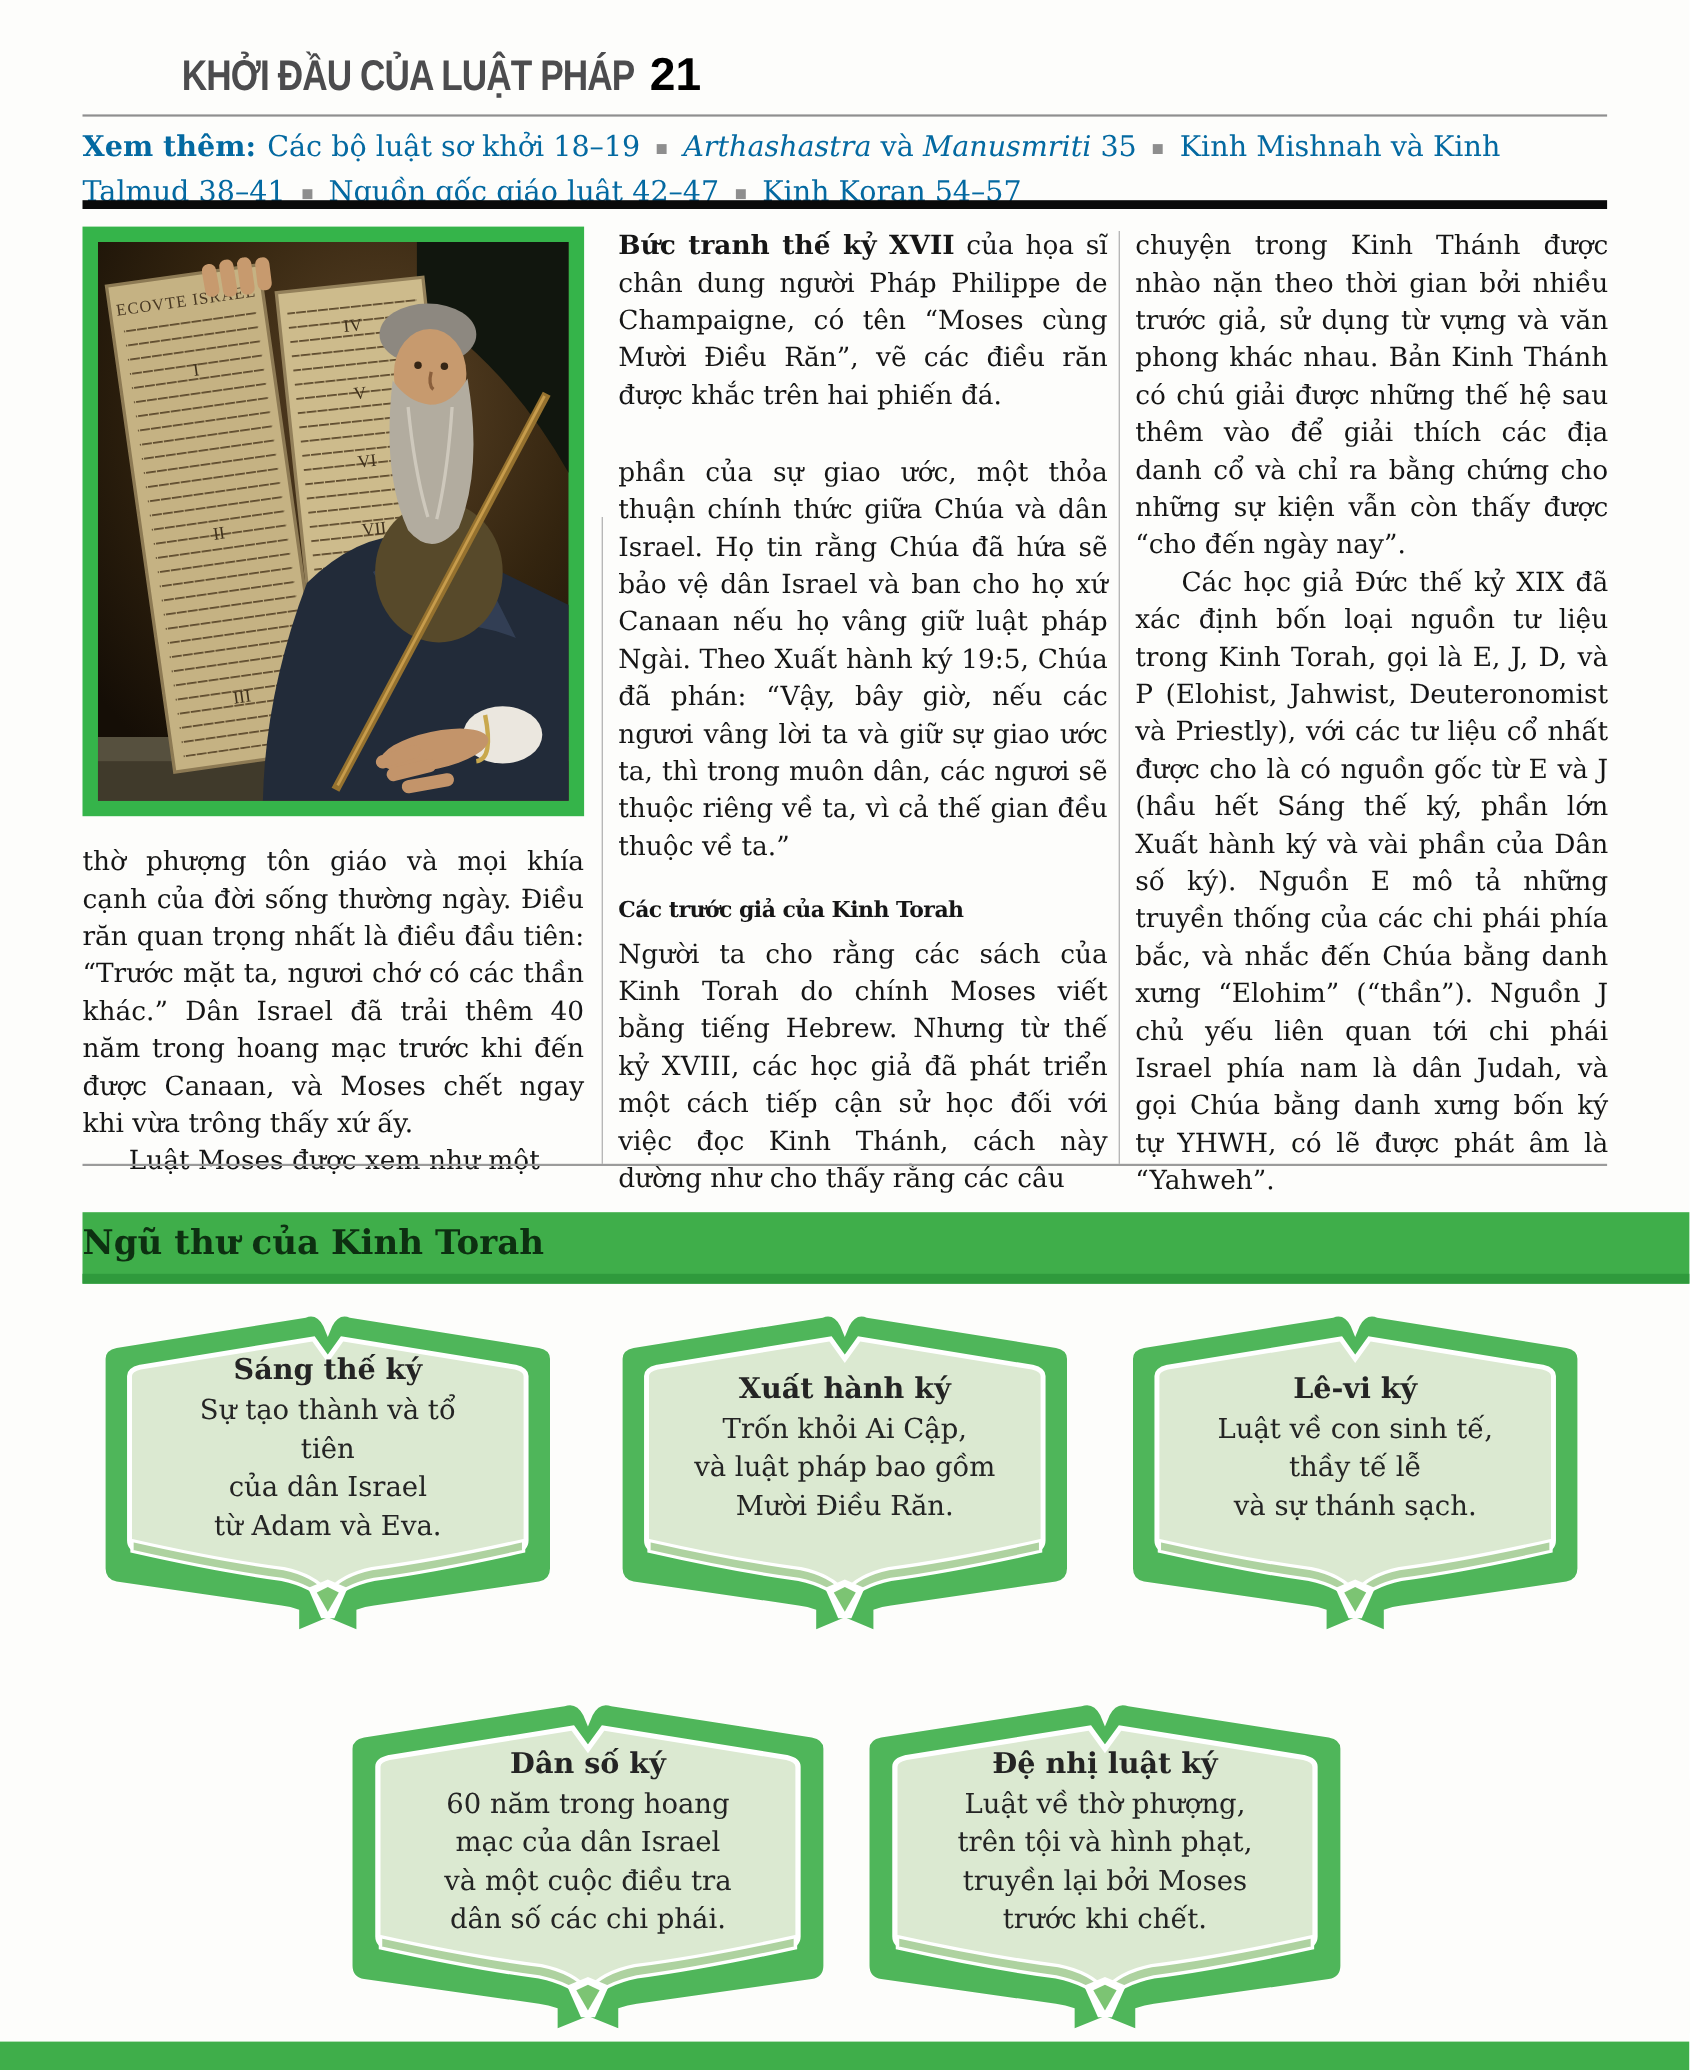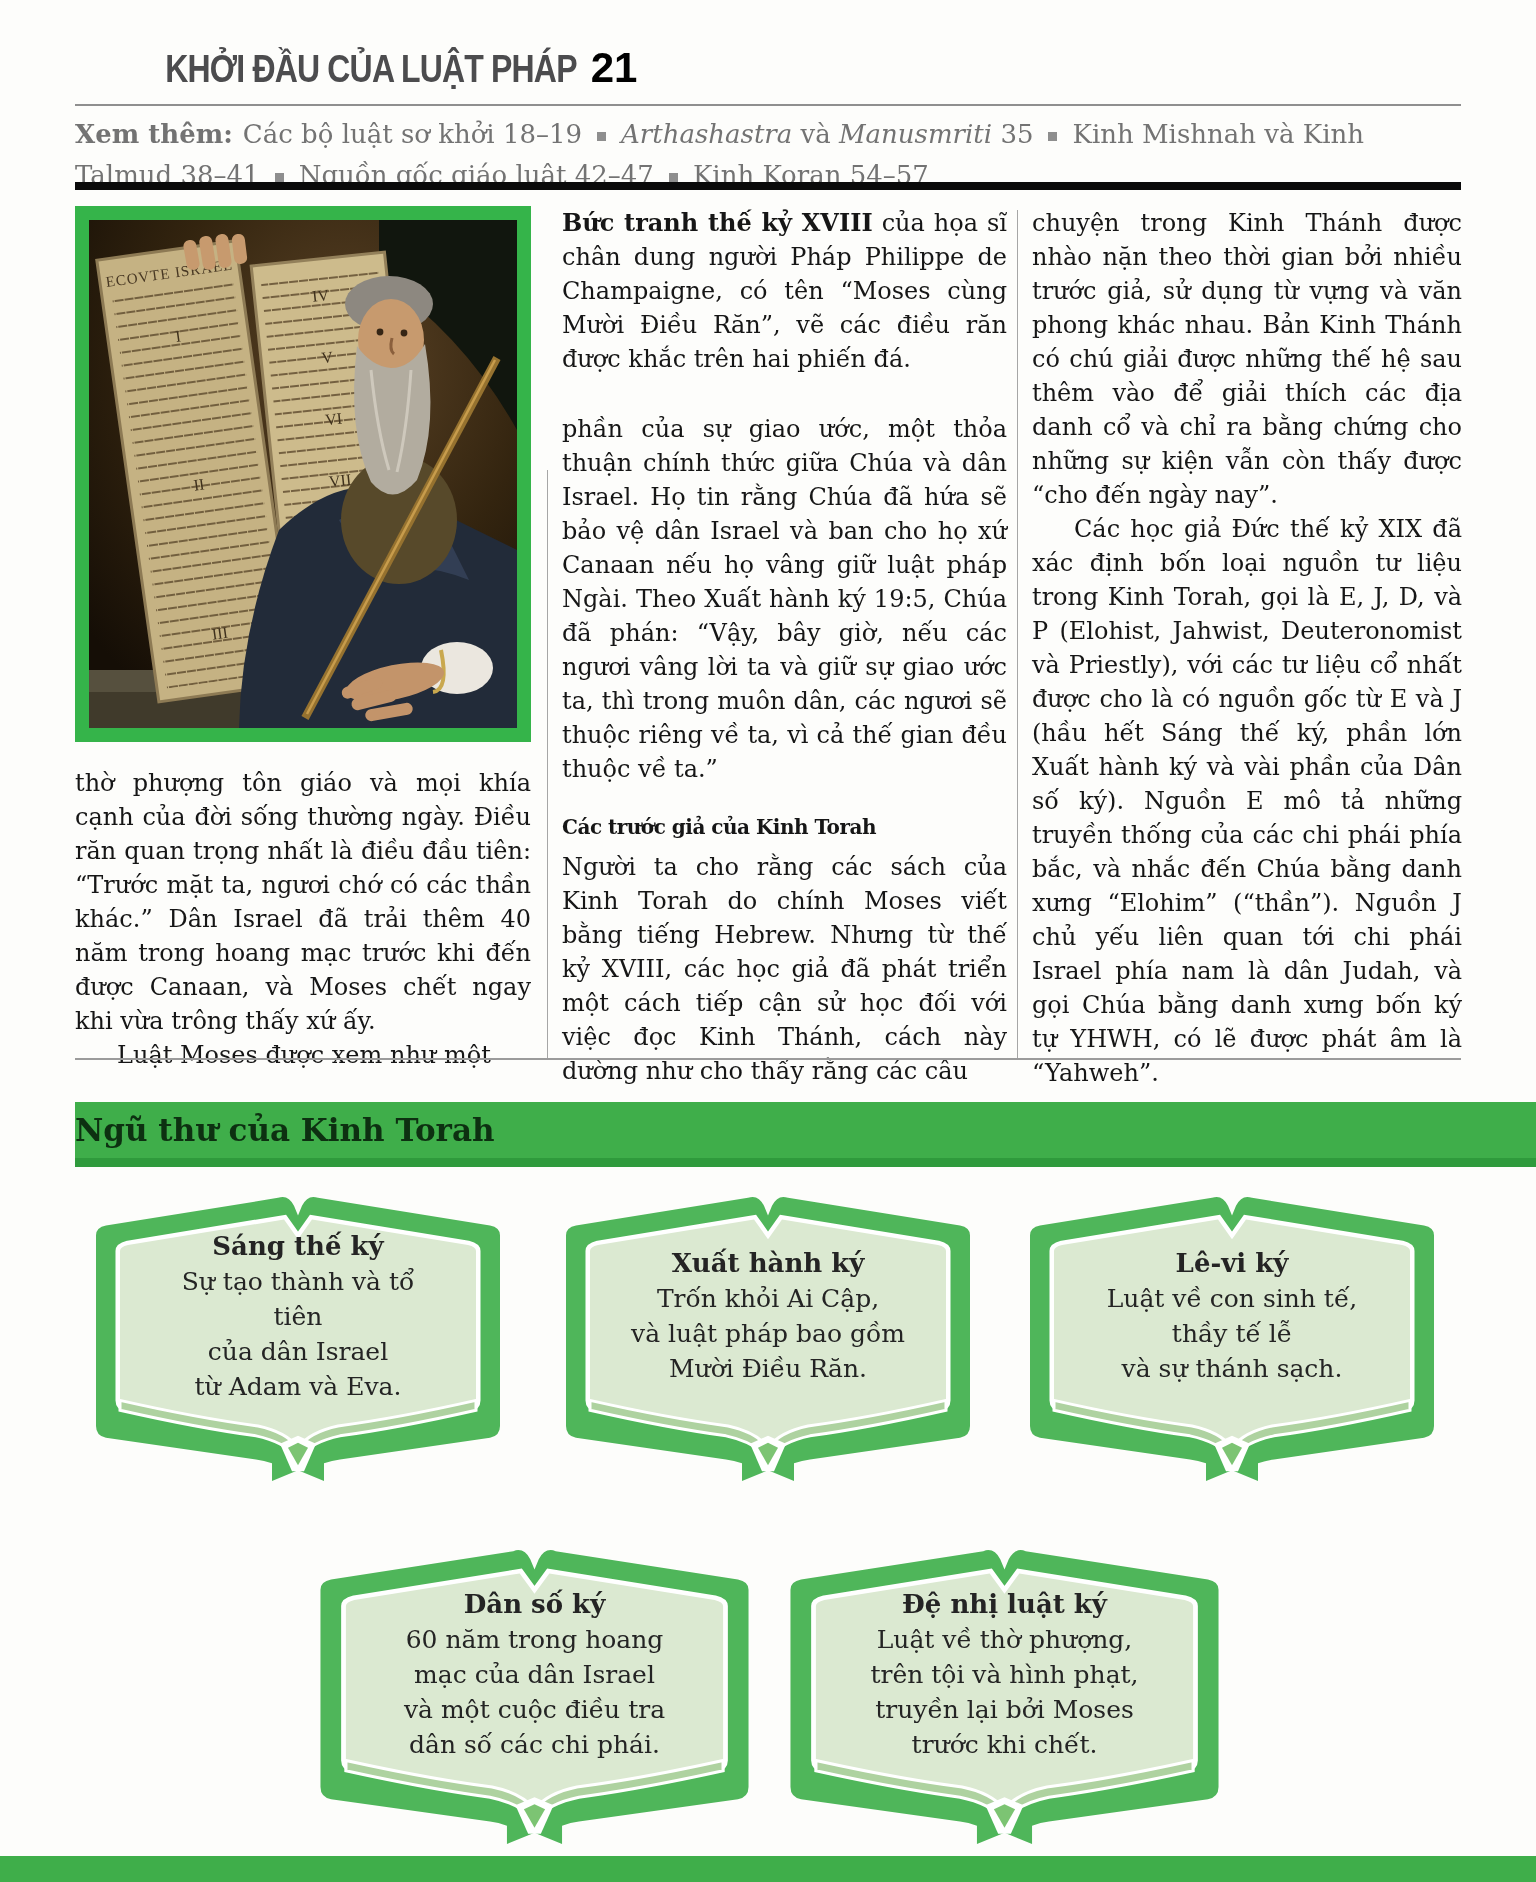--- a/index.html
+++ b/index.html
@@ -11,21 +11,21 @@
   .running-title{display:inline-block;font-family:"Liberation Sans",sans-serif;font-weight:700;
         font-size:39px;color:#4c4c4e;letter-spacing:-1px;transform:scaleX(.82);transform-origin:100% 60%;
         vertical-align:baseline;}
   .page-num{font-family:"Liberation Sans",sans-serif;font-weight:700;font-size:42px;color:#000;
         margin-left:14px;vertical-align:baseline;}
   .rule{position:absolute;left:75px;width:1386px;}
   .rule.thin{top:104px;height:2px;background:#8f8f8f;}
   .rule.thick{top:182px;height:8px;background:#0a0a0a;}
   .rule.mid{top:1058px;height:2px;background:#9b9b9b;}
 
-  .see-also{position:absolute;left:75px;top:114px;width:1390px;font-size:26px;line-height:41px;color:#737373;}
+  .see-also{position:absolute;left:75px;top:114px;width:1390px;font-size:26px;line-height:41px;color:#0369a1;}
   .see-label{font-weight:700;margin-right:10px;}
   .sq{display:inline-block;width:9px;height:9px;background:#8e8e8e;margin:0 15px;vertical-align:middle;}
 
   
   .col{position:absolute;top:206px;text-align:justify;font-size:24px;line-height:34px;}
   .col1{left:75px;width:456px;}
   .col2{left:562px;width:445px;}
   .col3{left:1032px;width:430px;}
   .col p{margin:0;}
   .col p.caption{margin-bottom:36px;}
@@ -167,21 +167,21 @@
         </g>
       </svg>
     </div>
     <div class="paras">
         <p class="body">thờ phượng tôn giáo và mọi khía cạnh của đời sống thường ngày. Điều răn quan trọng nhất là điều đầu tiên: “Trước mặt ta, ngươi chớ có các thần khác.” Dân Israel đã trải thêm 40 năm trong hoang mạc trước khi đến được Canaan, và Moses chết ngay khi vừa trông thấy xứ ấy.</p>
         <p class="indent body">Luật Moses được xem như một</p>
       </div>
   </div>
 
   <div class="col col2">
-      <p class="caption"><b>Bức tranh thế kỷ XVIII</b> của họa sĩ chân dung người Pháp Philippe de Champaigne, có tên “Moses cùng Mười Điều Răn”, vẽ các điều răn được khắc trên hai phiến đá.</p>
+      <p class="caption"><b>Bức tranh thế kỷ XVII</b> của họa sĩ chân dung người Pháp Philippe de Champaigne, có tên “Moses cùng Mười Điều Răn”, vẽ các điều răn được khắc trên hai phiến đá.</p>
       <p class="body">phần của sự giao ước, một thỏa thuận chính thức giữa Chúa và dân Israel. Họ tin rằng Chúa đã hứa sẽ bảo vệ dân Israel và ban cho họ xứ Canaan nếu họ vâng giữ luật pháp Ngài. Theo Xuất hành ký 19:5, Chúa đã phán: “Vậy, bây giờ, nếu các ngươi vâng lời ta và giữ sự giao ước ta, thì trong muôn dân, các ngươi sẽ thuộc riêng về ta, vì cả thế gian đều thuộc về ta.”</p>
       <h3 class="sec-heading">Các trước giả của Kinh Torah</h3>
       <p class="body">Người ta cho rằng các sách của Kinh Torah do chính Moses viết bằng tiếng Hebrew. Nhưng từ thế kỷ XVIII, các học giả đã phát triển một cách tiếp cận sử học đối với việc đọc Kinh Thánh, cách này dường như cho thấy rằng các câu</p>
     </div>
   <div class="col col3">
       <p class="body">chuyện trong Kinh Thánh được nhào nặn theo thời gian bởi nhiều trước giả, sử dụng từ vựng và văn phong khác nhau. Bản Kinh Thánh có chú giải được những thế hệ sau thêm vào để giải thích các địa danh cổ và chỉ ra bằng chứng cho những sự kiện vẫn còn thấy được “cho đến ngày nay”.</p>
       <p class="indent body">Các học giả Đức thế kỷ XIX đã xác định bốn loại nguồn tư liệu trong Kinh Torah, gọi là E, J, D, và P (Elohist, Jahwist, Deuteronomist và Priestly), với các tư liệu cổ nhất được cho là có nguồn gốc từ E và J (hầu hết Sáng thế ký, phần lớn Xuất hành ký và vài phần của Dân số ký). Nguồn E mô tả những truyền thống của các chi phái phía bắc, và nhắc đến Chúa bằng danh xưng “Elohim” (“thần”). Nguồn J chủ yếu liên quan tới chi phái Israel phía nam là dân Judah, và gọi Chúa bằng danh xưng bốn ký tự YHWH, có lẽ được phát âm là “Yahweh”.</p>
     </div>
 
   <div class="vrule a"></div>

